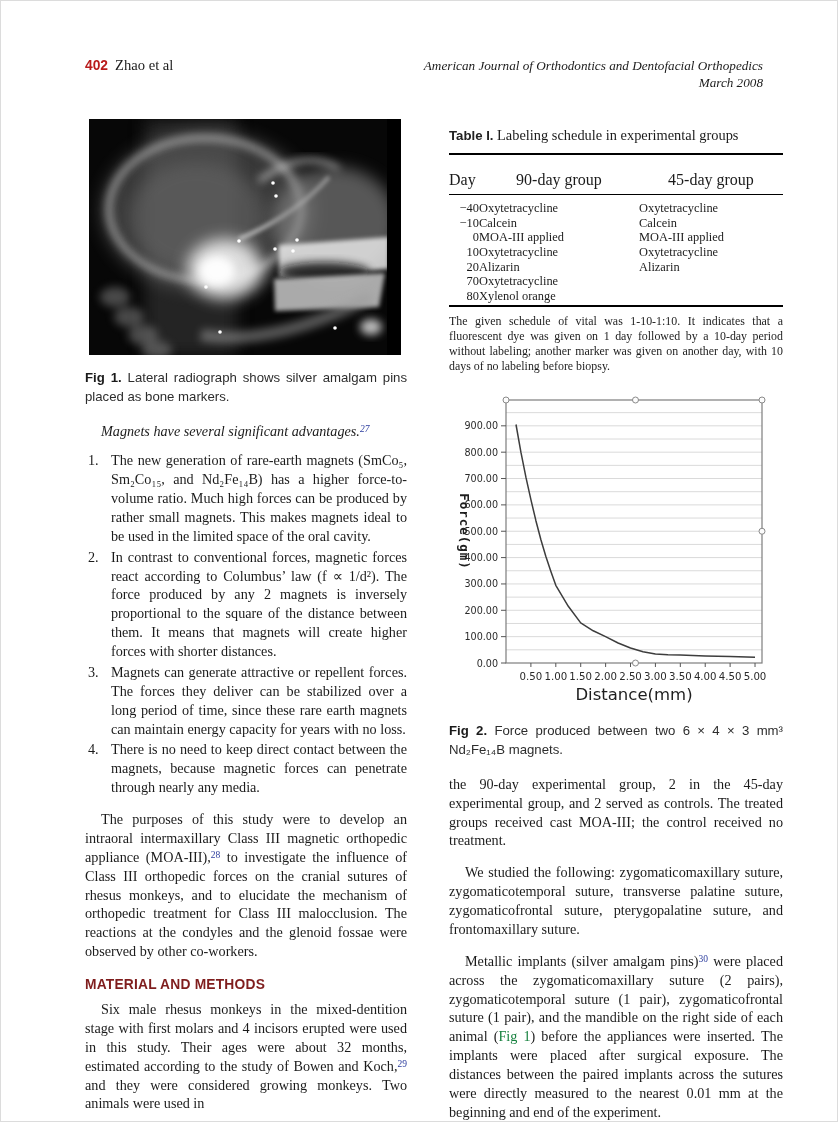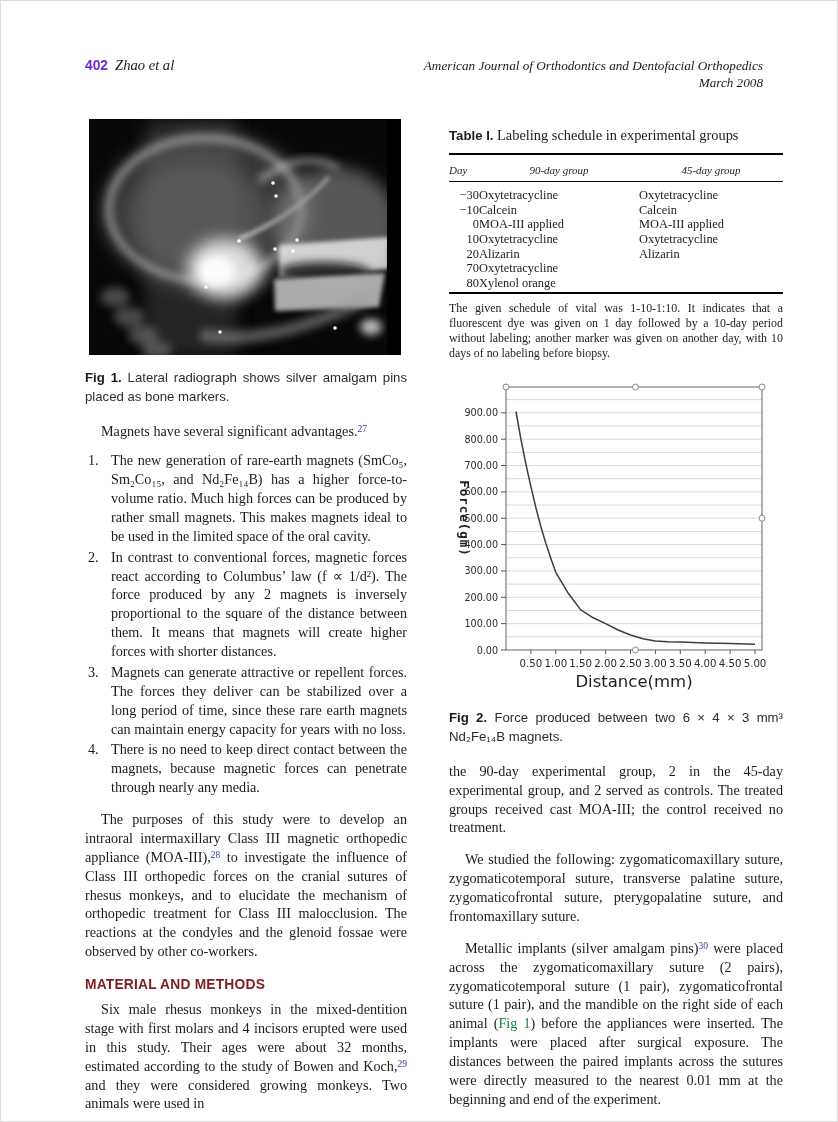--- a/index.html
+++ b/index.html
@@ -4,22 +4,22 @@
 <style>
   html,body{margin:0;padding:0;background:#ffffff;}
   .page{
     position:relative;width:838px;height:1122px;background:#fff;
     font-family:"Liberation Serif",serif;color:#1b1b1b;box-sizing:border-box;
     border:1px solid #dcdcdc;overflow:hidden;
   }
   
   .header{position:absolute;left:84px;right:74px;top:56px;display:flex;justify-content:space-between;align-items:flex-start;}
   .hdr-left{font-size:14.6px;white-space:nowrap;}
-  .hdr-num{font-family:"Liberation Sans",sans-serif;font-weight:bold;font-size:13.8px;color:#6d28d9;}
-  .hdr-authors{font-style:italic;margin-left:7px;margin-top:40px;}
+  .hdr-num{font-family:"Liberation Sans",sans-serif;font-weight:bold;font-size:13.8px;color:#b91c1c;}
+  .hdr-authors{margin-left:7px;margin-top:40px;}
   .hdr-right{text-align:right;font-style:italic;font-size:13.2px;line-height:1.32;color:#1b1b1b;}
   
   .col-left{position:absolute;left:84px;top:118px;width:322px;}
   .col-right{position:absolute;left:448px;top:122px;width:334px;}
   .body-text{font-size:14.2px;line-height:1.33;text-align:justify;margin:0;}
   .indent{text-indent:16px;}
   .mt{margin-top:13px;}
   sup.ref{color:#2c3d9e;font-size:9.5px;line-height:0;vertical-align:baseline;position:relative;top:-0.42em;}
   .link{color:#15803d;}
   
@@ -30,21 +30,21 @@
   .numlist{margin-top:10px;}
   .li{display:flex;margin-bottom:2px;}
   .li-num{flex:0 0 26px;padding-left:3px;box-sizing:border-box;font-size:14.2px;line-height:1.33;}
   .li-body{flex:1;}
   
   h2.sect{font-family:"Liberation Sans",sans-serif;font-size:13.8px;font-weight:bold;color:#7f1d1d;margin:16px 0 8px 0;letter-spacing:.2px;}
   
   .tbl-title{font-size:14.4px;margin:4px 0 9px 0;}
   .tbl-label{font-family:"Liberation Sans",sans-serif;font-weight:bold;font-size:13.2px;color:#222;}
   table.sched{width:100%;border-collapse:collapse;border-top:2px solid #000;border-bottom:2px solid #000;table-layout:fixed;}
-  table.sched th{font-style:italic;font-weight:normal;font-size:11px;border-bottom:1.4px solid #000;padding:9px 0 5px 0;}
+  table.sched th{font-weight:normal;font-size:16px;border-bottom:1.4px solid #000;padding:16px 0 5px 0;}
   table.sched td{font-size:12.4px;line-height:1.18;padding:0;}
   col.c1{width:30px;} col.c2{width:160px;} col.c3{width:144px;}
   .h-day{text-align:left;} .h-g90{text-align:center;} .h-g45{text-align:center;padding-right:2px;}
   td.day{text-align:right;}
   td.g90{padding-left:56px;}
   td.g45{padding-left:46px;}
   tr.first td{padding-top:6px;} tr.last td{padding-bottom:2px;}
   .footnote{font-size:11.9px;line-height:1.24;text-align:justify;margin-top:7px;color:#1d1d1d;}
   
   .chart-wrap{margin-top:20px;line-height:0;}
@@ -115,21 +115,21 @@
             <circle cx="204" cy="132" r="1.8"></circle>
           <circle cx="117" cy="168" r="1.8"></circle>
             <circle cx="131" cy="213" r="1.8"></circle>
           <circle cx="246" cy="209" r="1.8"></circle>
         </g>
       </svg>
     </div>
 
     <p class="figcap"><b>Fig 1.</b><span> Lateral radiograph shows silver amalgam pins placed as bone markers.</span></p>
 
-    <p class="body-text indent" style="margin-top:16px;"><span>Magnets have several significant advantages.</span><sup class="ref">27</sup></p>
+    <p class="body-text indent" style="margin-top:16px;font-style:italic;"><span>Magnets have several significant advantages.</span><sup class="ref">27</sup></p>
 
     <div class="numlist">
       <div class="li">
         <div class="li-num">1.</div>
         <div class="li-body body-text">The new generation of rare-earth magnets (SmCo₅, Sm₂Co₁₅, and Nd₂Fe₁₄B) has a higher force-to-volume ratio. Much high forces can be produced by rather small magnets. This makes magnets ideal to be used in the limited space of the oral cavity.</div>
       </div>
       <div class="li">
         <div class="li-num">2.</div>
         <div class="li-body body-text">In contrast to conventional forces, magnetic forces react according to Columbus’ law (f ∝ 1/d²). The force produced by any 2 magnets is inversely proportional to the square of the distance between them. It means that magnets will create higher forces with shorter distances.</div>
       </div>
@@ -163,21 +163,21 @@
         </colgroup>
       <thead>
         <tr>
           <th class="h-day">Day</th>
           <th class="h-g90">90-day group</th>
           <th class="h-g45">45-day group</th>
         </tr>
       </thead>
       <tbody>
         <tr class="first">
-          <td class="day">−30</td>
+          <td class="day">−40</td>
           <td class="g90">Oxytetracycline</td>
           <td class="g45">Oxytetracycline</td>
         </tr>
         <tr>
           <td class="day">−10</td>
           <td class="g90">Calcein</td>
           <td class="g45">Calcein</td>
         </tr>
         <tr>
           <td class="day">0</td>

